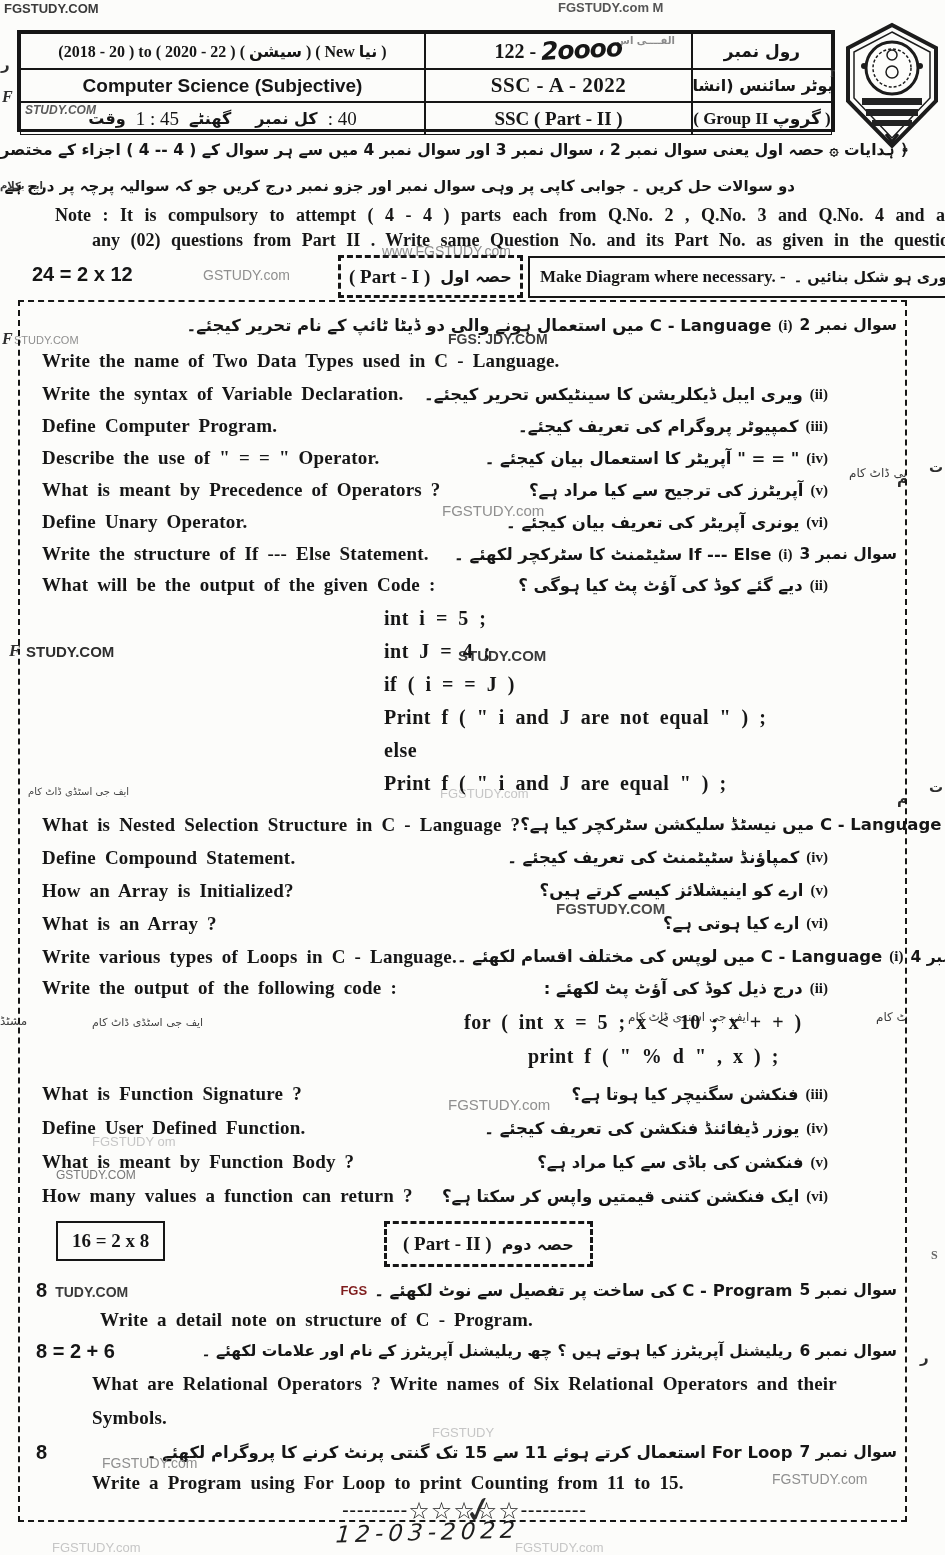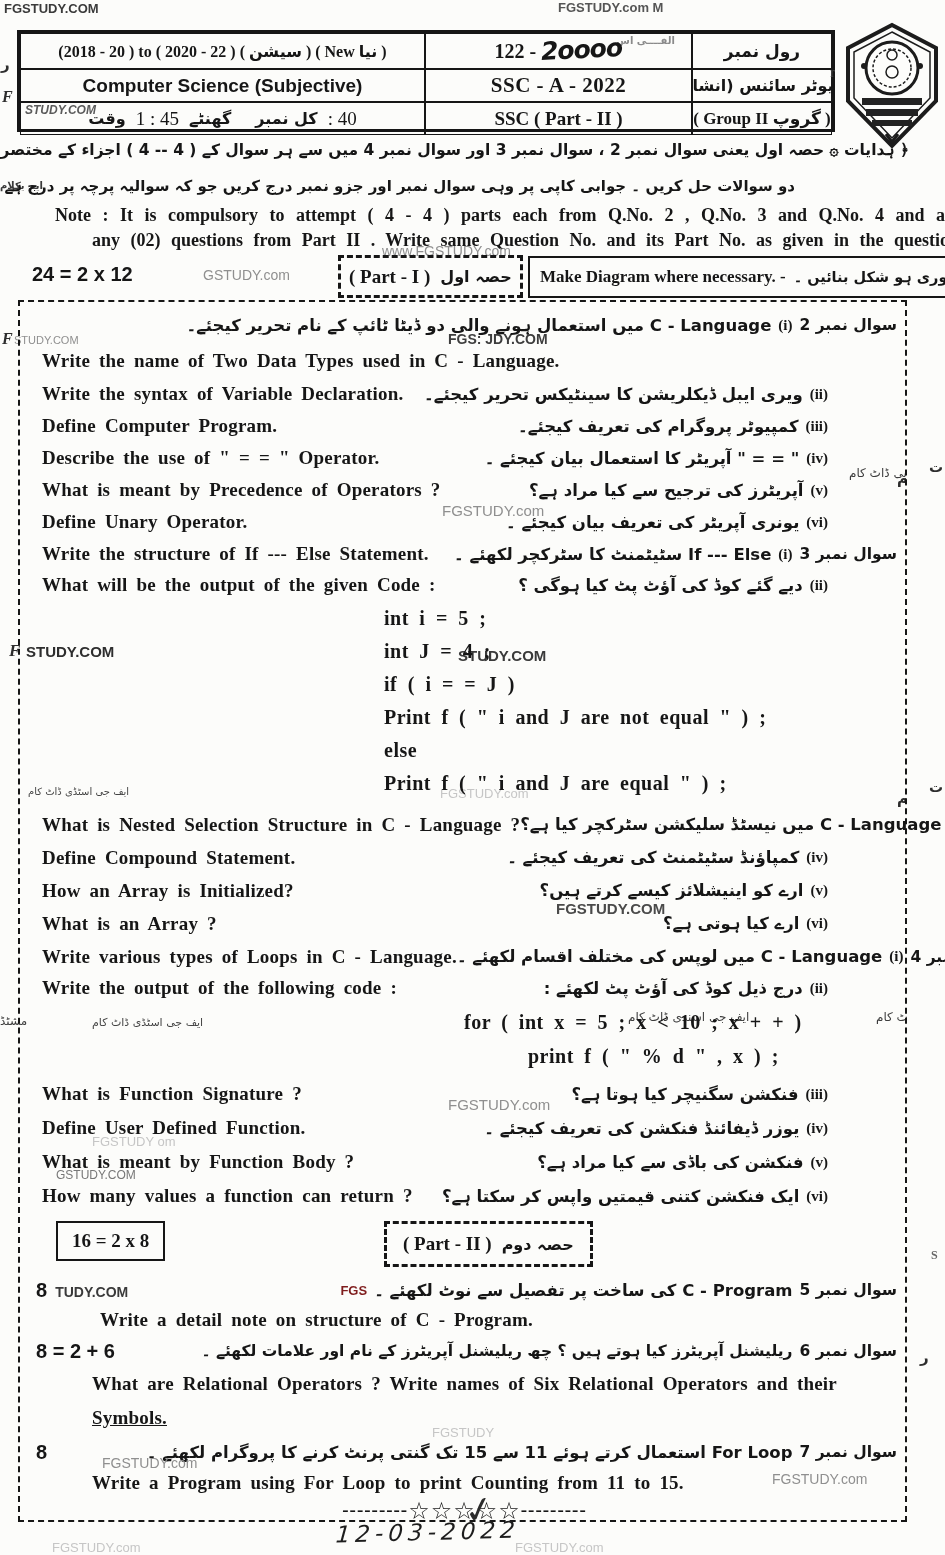--- a/index.html
+++ b/index.html
@@ -392,21 +392,21 @@
         <span>8   =   2 + 6</span>
       </div>
       <div class="ur">
         <span class="qslot">سوال نمبر 6</span>
         <span class="urtext" style="font-size:15.5px;">ریلیشنل آپریٹرز کیا ہوتے ہیں ؟ چھ ریلیشنل آپریٹرز کے نام اور علامات لکھئے ۔</span>
       </div>
     </div>
     <div class="enline" style="height:34px;padding-left:60px;">
       <span class="en">What  are  Relational  Operators ? Write  names  of  Six  Relational  Operators  and  their</span>
     </div>
-    <div class="enline" style="height:34px;padding-left:60px;text-decoration:underline;">
+    <div class="enline" style="height:34px;padding-left:60px;">
       <span class="en">Symbols.</span>
     </div>
 
     <div class="row" style="height:34px;padding-left:4px;position:relative;">
       <div class="mleft">
         <span>8</span>
       </div>
       <span class="wm wm-faint" style="left:400px;top:-10px;font-size:13px;">FGSTUDY</span>
       <div class="ur">
         <span class="qslot">سوال نمبر 7</span>

